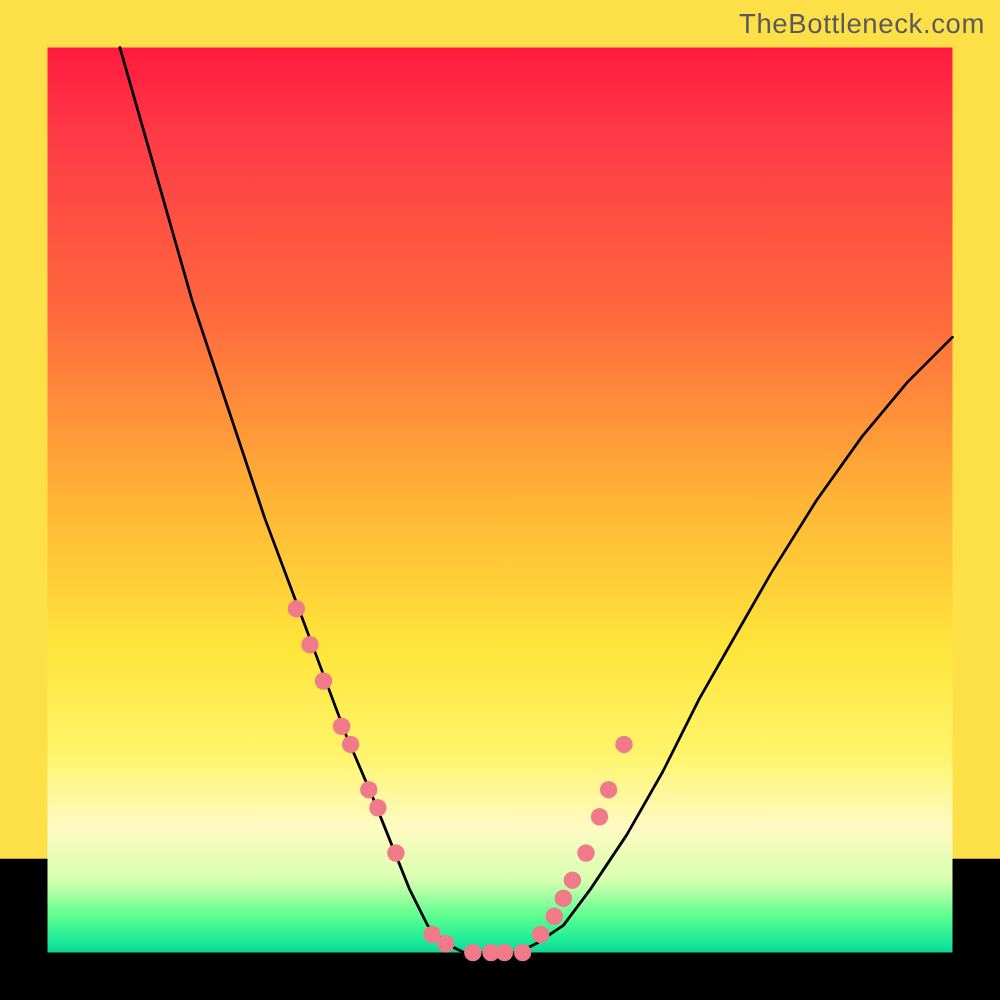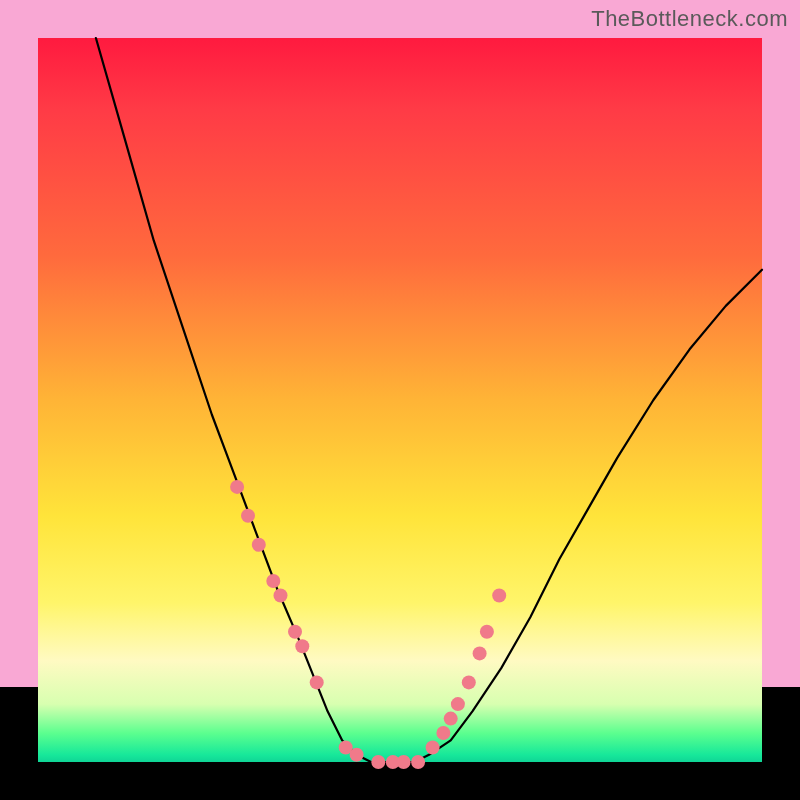--- a/index.html
+++ b/index.html
@@ -8,21 +8,21 @@
     width: 800px;
     height: 800px;
     overflow: hidden;
     background: #000;
     font-family: Arial, Helvetica, sans-serif;
   }
   .frame {
     position: relative;
     width: 800px;
     height: 687px;
-    background: #f9a8d4;
+    background: #fde047;
   }
   .plot-area {
     position: absolute;
     left: 38px;
     top: 38px;
     width: 724px;
     height: 724px;
     
     background: linear-gradient(to bottom,
       #ff1a3f 0%,

